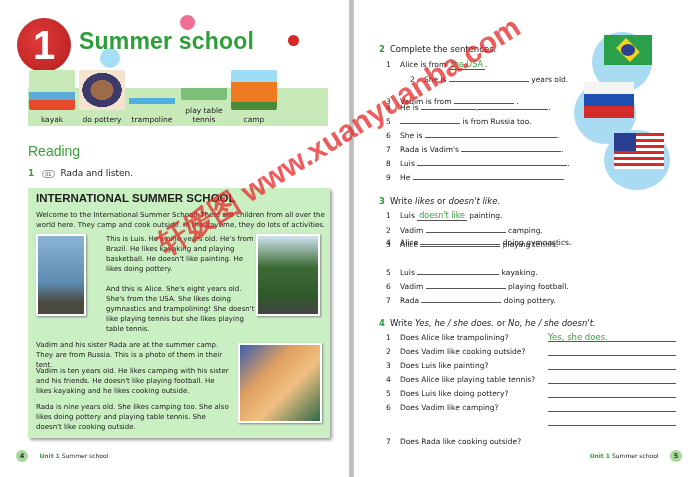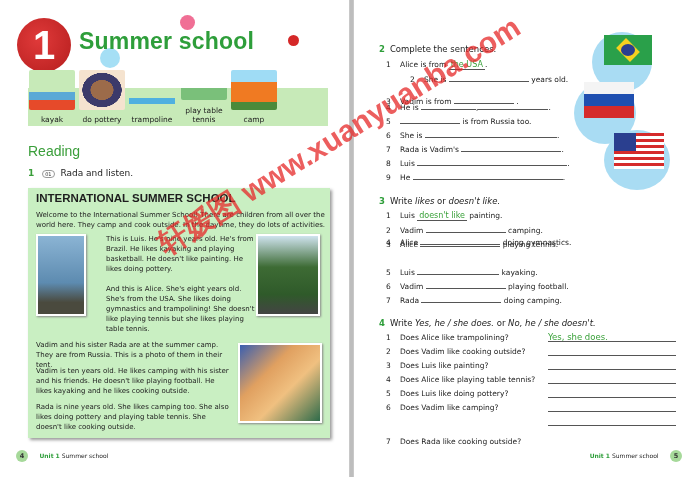--- a/index.html
+++ b/index.html
@@ -209,21 +209,21 @@
   <div class="line-item" style="left:32px; top:267px;">
     <span class="n">5</span><span>Luis</span>
     <span class="blank" style="width:82px"></span> <span>kayaking.</span>
   </div>
   <div class="line-item" style="left:32px; top:281px;">
     <span class="n">6</span><span>Vadim</span>
     <span class="blank" style="width:80px"></span> <span>playing football.</span>
   </div>
   <div class="line-item" style="left:32px; top:295px;">
     <span class="n">7</span><span>Rada</span>
-    <span class="blank" style="width:80px"></span> <span>doing camping.</span>
+    <span class="blank" style="width:80px"></span> <span>doing pottery.</span>
   </div>
 
   <div class="ex-head" style="top:318px;">
     <span class="num">4</span><span>Write</span> <i>Yes, he / she does.</i> <span>or</span> <i>No, he / she doesn't.</i>
   </div>
 
   <div class="line-item" style="left:32px; top:333px;"><span class="n">1</span><span>Does Alice like trampolining?</span></div>
   <div class="ans-line" style="left:194px; top:332px; width:128px; height:10px; color:#3aa13a; font-size:8.5px;">Yes, she does.</div>
 
   <div class="line-item" style="left:32px; top:347px;"><span class="n">2</span><span>Does Vadim like cooking outside?</span></div>

